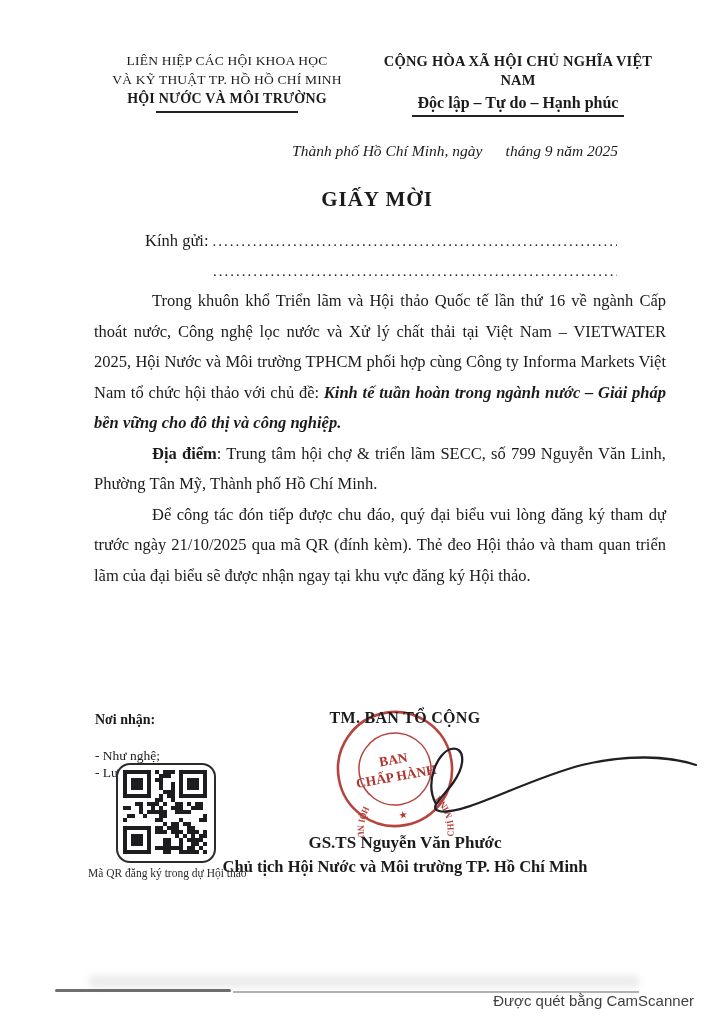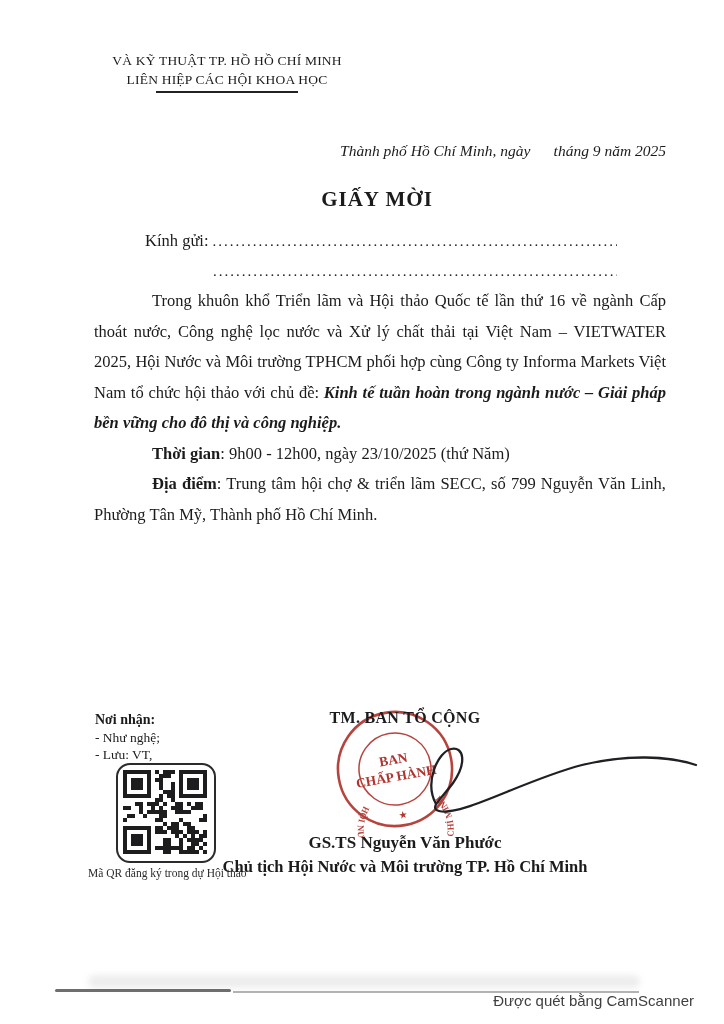--- a/index.html
+++ b/index.html
@@ -18,21 +18,21 @@
   .org-block { left:86px; top:52px; width:282px; text-align:center;
                font-size:13.5px; line-height:18.5px; letter-spacing:.2px; }
   .org-line3 { font-size:14px; font-weight:bold; margin-top:1px; }
   .org-underline { width:142px; height:2px; background:#222; margin:2px auto 0; }
 
   .nat-block { left:366px; top:52px; width:304px; text-align:center; }
   .nat-line1 { font-size:14.5px; font-weight:bold; line-height:19px; letter-spacing:.2px; }
   .nat-line2 { display:inline-block; font-size:16px; font-weight:bold;
                padding:2px 6px 3px; border-bottom:2px solid #222; margin-top:2px; }
 
-  .dateline { left:244px; right:58px; top:142px; text-align:right;
+  .dateline { left:244px; right:58px; top:142px; text-align:center;
               font-style:italic; font-size:15.5px; }
 
   .doc-title { left:30px; right:0; top:187px; text-align:center;
                font-size:21px; font-weight:bold; letter-spacing:1px; }
 
   
   .salutation { left:145px; top:231px; width:472px; font-size:16.5px; }
   .dotrow { display:flex; align-items:baseline; }
   .dotrow .label { white-space:nowrap; padding-right:4px; }
   .dots { flex:1 1 auto; overflow:hidden; white-space:nowrap;
@@ -41,21 +41,21 @@
 
   
   .body-text { left:94px; top:286px; width:572px; font-size:16.5px;
                line-height:30.5px; text-align:justify; }
   .body-text p { text-indent:58px; }
   .em-bi { font-weight:bold; font-style:italic; }
   .b { font-weight:bold; }
 
   
   .recipients { left:95px; top:711px; font-size:13.5px; line-height:17.5px; }
-  .recipients .rtitle { font-size:14px; font-weight:bold; margin-bottom:0; }
+  .recipients .rtitle { font-size:14px; font-weight:bold; margin-bottom:18px; }
 
   .qr-box { left:116px; top:763px; width:100px; height:100px;
             border:2.5px solid #2b2b2d; border-radius:14px; padding:5px; background:#fff; }
   .qr-cells { position:relative; width:84px; height:84px; }
   .qr-cells .cell { position:absolute; width:4px; height:4px; background:#1d1d1f; }
   .qf { position:absolute; width:28px; height:28px; border:4px solid #1d1d1f; background:#fff; }
   .qf > div { width:12px; height:12px; margin:4px; background:#1d1d1f; }
   .qf.tl { left:0; top:0; } .qf.tr { right:0; top:0; } .qf.bl { left:0; bottom:0; }
 
   .qr-caption { left:88px; top:867px; width:220px; font-size:11.5px; color:#2a2a2c; }
@@ -77,46 +77,49 @@
                   opacity:.8; border-radius:2px; }
   .shadow-line2 { left:233px; top:991px; width:406px; height:1.5px; background:#8a8a8a;
                   opacity:.65; }
   .scanner-note { right:30px; top:992px; font-family:"Liberation Sans", sans-serif;
                   font-size:15px; color:#3f3f41; }
 </style>
 </head>
 <body>
 
 <div class="abs org-block">
+  <div>LIÊN HIỆP CÁC HỘI KHOA HỌC</div>
   <div>VÀ KỸ THUẬT TP. HỒ HỒ CHÍ MINH</div>
-  <div>LIÊN HIỆP CÁC HỘI KHOA HỌC</div>
+  <div class="org-line3">HỘI NƯỚC VÀ MÔI TRƯỜNG</div>
   <div class="org-underline"></div>
 </div>
 
 <div class="abs nat-block">
+  <div class="nat-line1">CỘNG HÒA XÃ HỘI CHỦ NGHĨA VIỆT NAM</div>
+  <div class="nat-line2">Độc lập – Tự do – Hạnh phúc</div>
 </div>
 
 <div class="abs dateline">Thành phố Hồ Chí Minh, ngày  tháng 9 năm 2025</div>
 
 <div class="abs doc-title">GIẤY MỜI</div>
 
 <div class="abs salutation">
   <div class="dotrow">
     <span class="label">Kính gửi:</span>
     <span class="dots">........................................................................................................................</span>
   </div>
   <div class="dotrow dotrow2">
     <span class="dots">........................................................................................................................</span>
   </div>
 </div>
 
 <div class="abs body-text">
   <p><span>Trong khuôn khổ Triển lãm và Hội thảo Quốc tế lần thứ 16 về ngành Cấp thoát nước, Công nghệ lọc nước và Xử lý chất thải tại Việt Nam – VIETWATER 2025, Hội Nước và Môi trường TPHCM phối hợp cùng Công ty Informa Markets Việt Nam tổ chức hội thảo với chủ đề: </span><span class="em-bi">Kinh tế tuần hoàn trong ngành nước – Giải pháp bền vững cho đô thị và công nghiệp.</span></p>
-  <p><span class="b">Thời gian</span><span>: 9h00 - 12h00, ngày 23/10/2025 (thứ Năm)</span></p>
   <p><span class="b">Địa điểm</span><span>: Trung tâm hội chợ &amp; triển lãm SECC, số 799 Nguyễn Văn Linh, Phường Tân Mỹ, Thành phố Hồ Chí Minh.</span></p>
+  <p>Để công tác đón tiếp được chu đáo, quý đại biểu vui lòng đăng ký tham dự trước ngày 21/10/2025 qua mã QR (đính kèm). Thẻ đeo Hội thảo và tham quan triển lãm của đại biểu sẽ được nhận ngay tại khu vực đăng ký Hội thảo.</p>
 </div>
 
 <div class="abs recipients">
   <div class="rtitle">Nơi nhận:</div>
   <div>- Như nghệ;</div>
   <div>- Lưu: VT,</div>
 </div>
 
 <div class="abs qr-box">
   <div class="qr-cells" id="qrCells">

